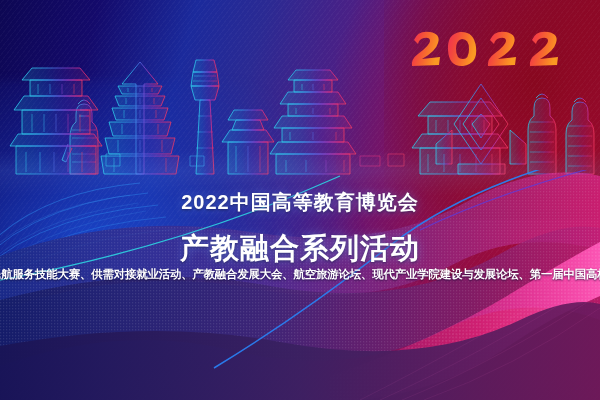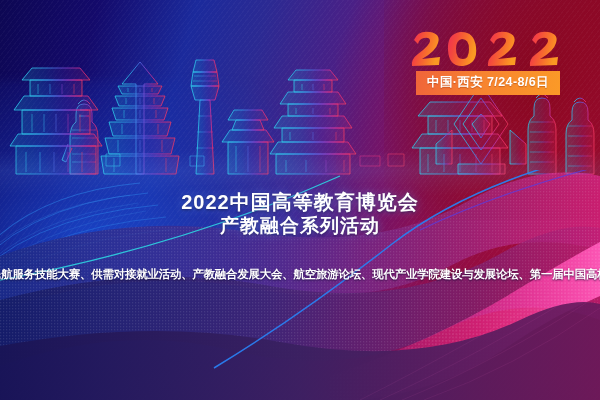--- a/index.html
+++ b/index.html
@@ -162,21 +162,21 @@
     color: #ffffff;
     font-weight: bold;
     line-height: 1.08;
     letter-spacing: 1px;
     text-shadow:
       0 0 10px rgba(110,160,255,0.55),
       0 1px 3px rgba(10,5,40,0.65);
     white-space: nowrap;
   }
   .title-main { font-size: 20px; }
-  .title-sub  { font-size: 19px; margin-top: 2px; }
+  .title-sub  { font-size: 29px; margin-top: 19px; }
 
   
   .events-strip {
     position: absolute;
     left: 0;
     top: 264px;
     width: 600px;
     height: 20px;
     overflow: hidden;
   }
@@ -459,21 +459,20 @@
 
         <path d="M6 12 Q10 2 22 4 Q33 6 30 15 Q28 23 14 31 L32 29 L31 37 L4 38 Q3 31 10 26 Q22 17 22 13 Q22 9 16 10 Q11 11 10 16 Z"></path>
 
         <path d="M52 4 Q66 3 68 19 Q70 36 55 38 Q41 39 40 22 Q39 6 52 4 Z M54 11 Q48 12 48 21 Q48 31 55 31 Q61 31 61 21 Q61 11 54 11 Z"></path>
 
         <path d="M82 12 Q86 2 98 4 Q109 6 106 15 Q104 23 90 31 L108 29 L107 37 L80 38 Q79 31 86 26 Q98 17 98 13 Q98 9 92 10 Q87 11 86 16 Z"></path>
 
         <path d="M124 12 Q128 2 140 4 Q151 6 148 15 Q146 23 132 31 L150 29 L149 37 L122 38 Q121 31 128 26 Q140 17 140 13 Q140 9 134 10 Q129 11 128 16 Z"></path>
       </g>
     </svg>
-    <div class="date-badge">中国·西安  7/24-8/6日</div>
   </div>
 
   <div class="titles">
     <div class="title-main">2022中国高等教育博览会</div>
     <div class="title-sub">产教融合系列活动</div>
   </div>
 
   <div class="events-strip">
     <div class="events-inner">民航服务技能大赛、供需对接就业活动、产教融合发展大会、航空旅游论坛、现代产业学院建设与发展论坛、第一届中国高校就业育人大会</div>
   </div>

